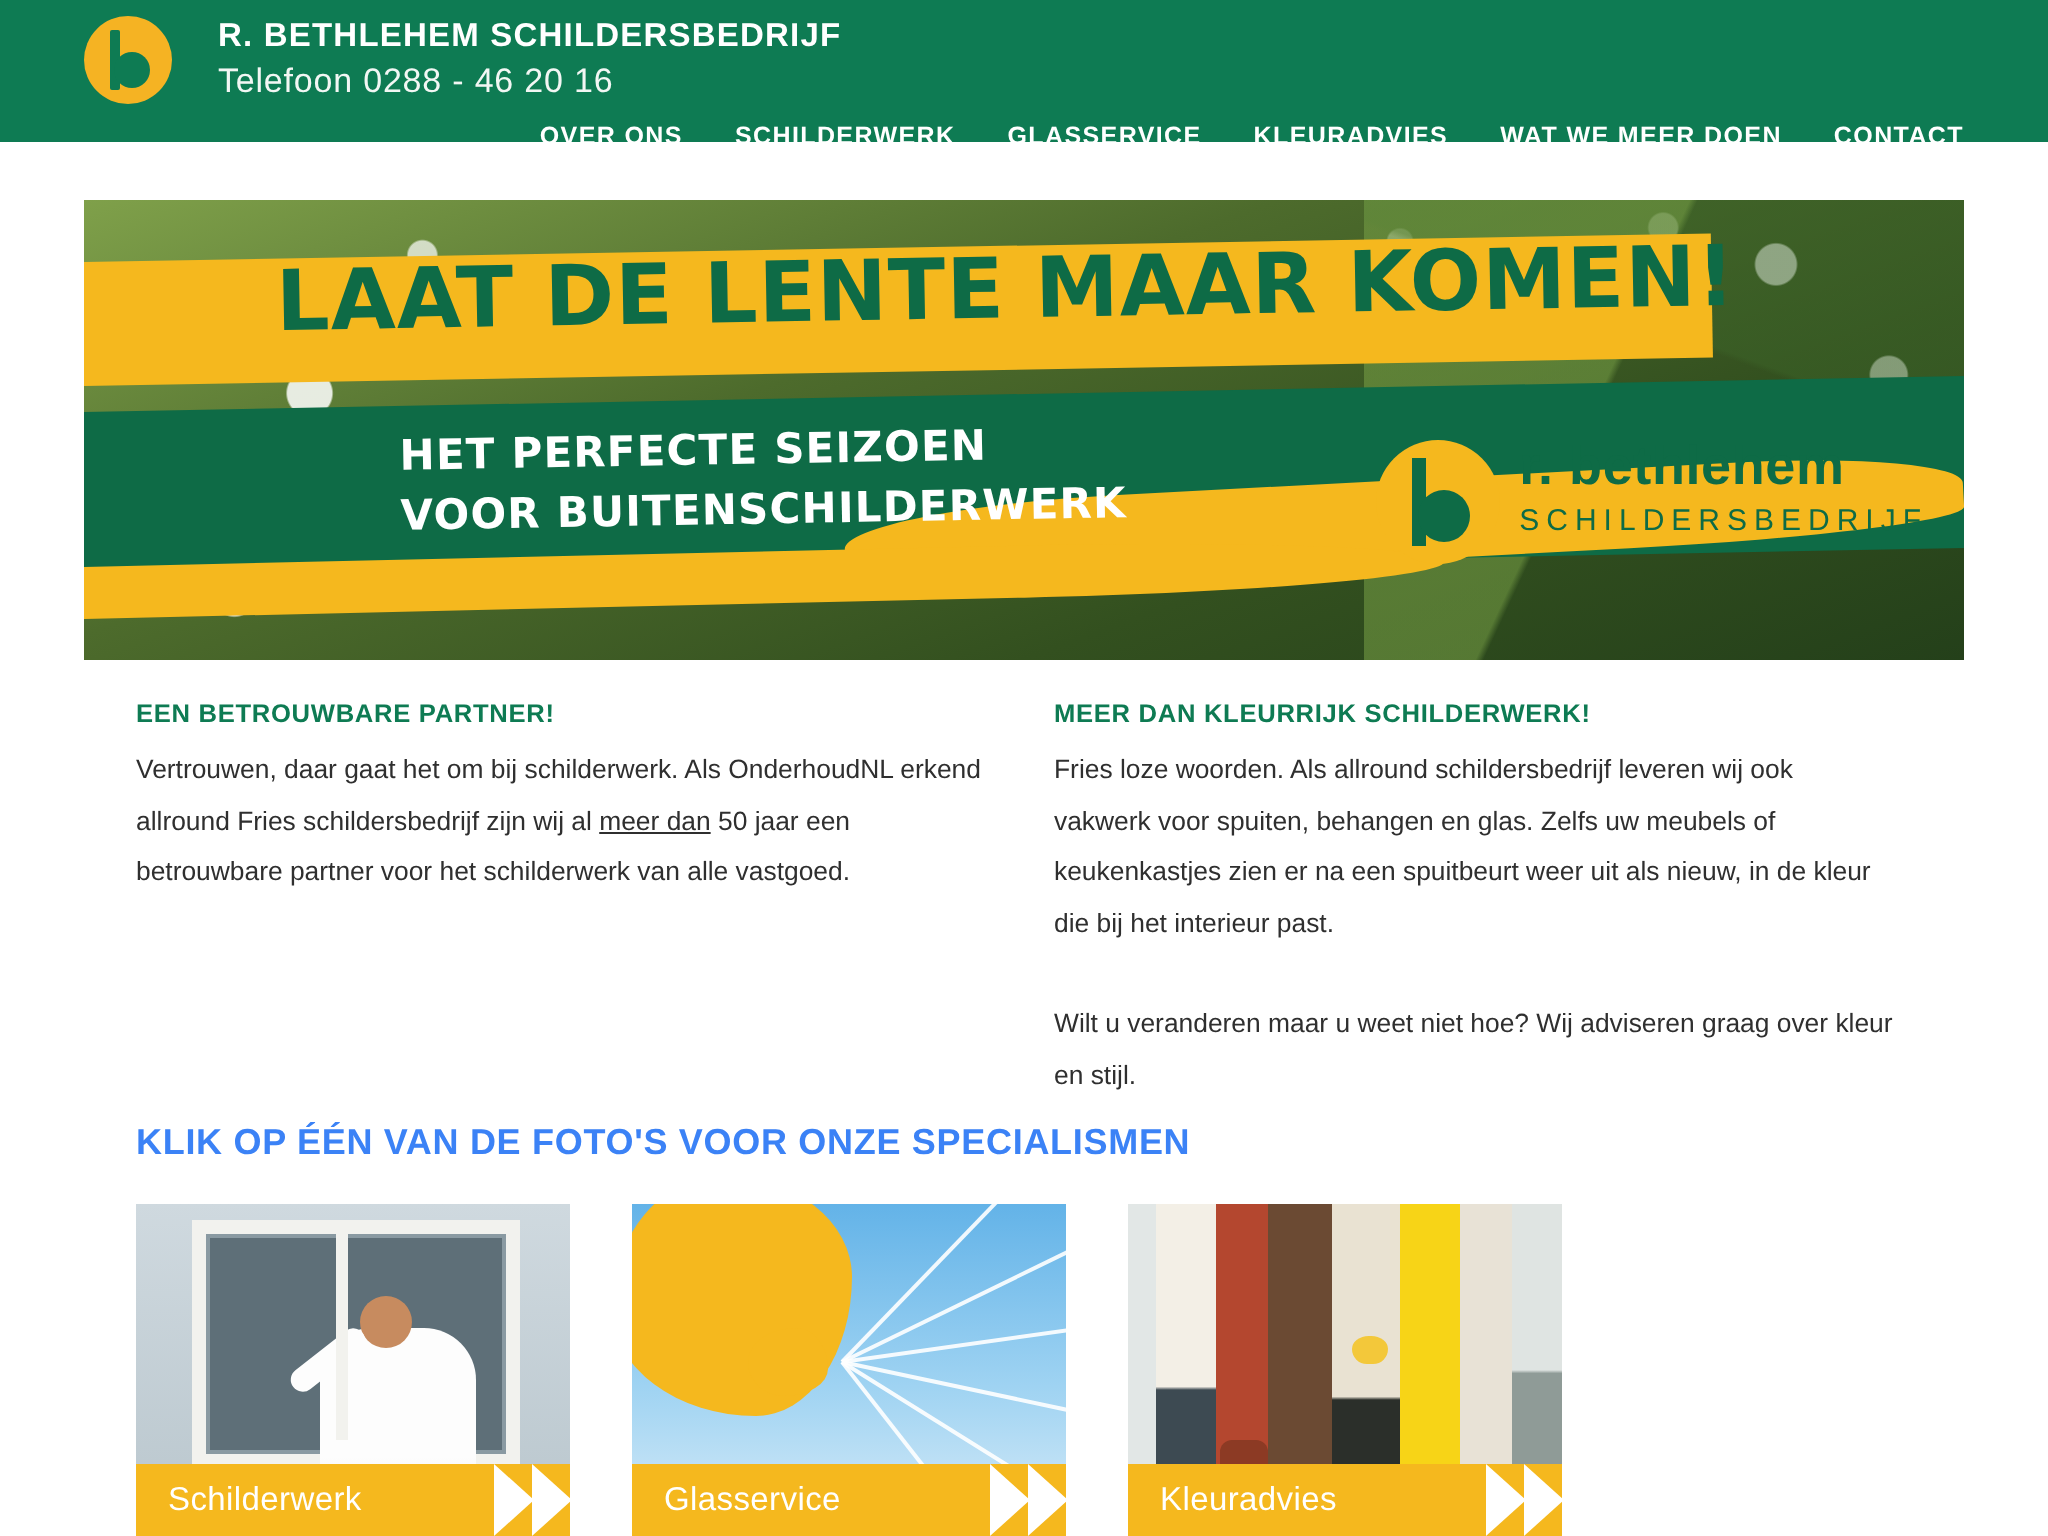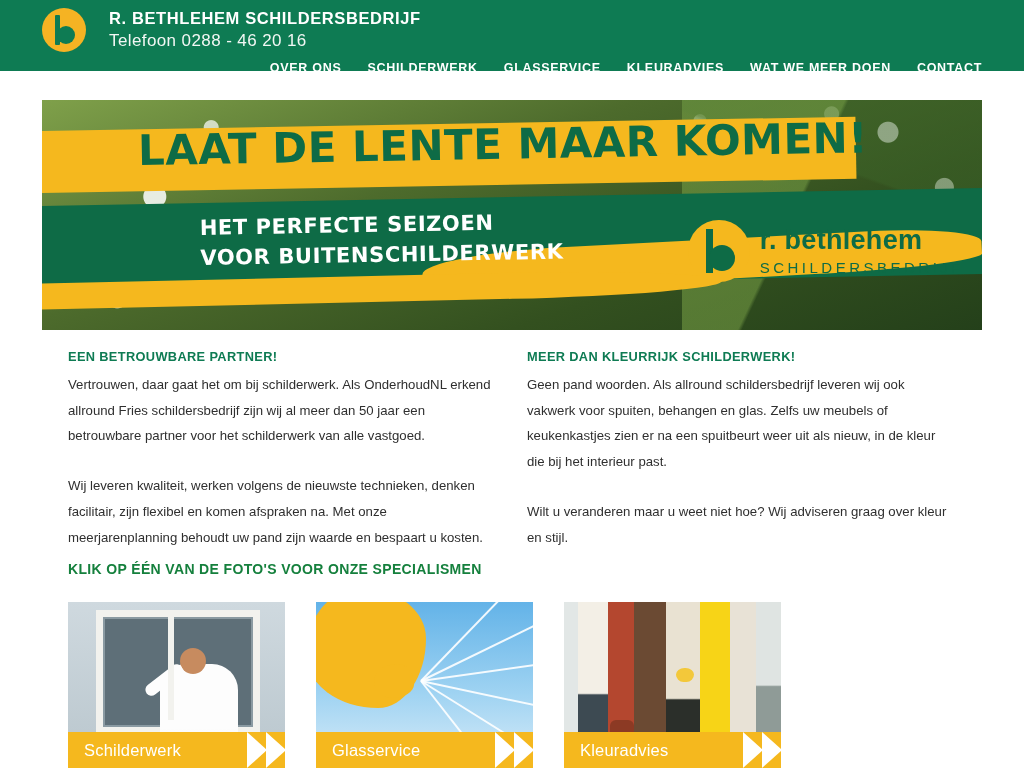--- a/index.html
+++ b/index.html
@@ -175,21 +175,21 @@
     font-size: 21px;
     font-weight: bold;
     letter-spacing: 0.6px;
     line-height: 1.45;
     transform: rotate(-1deg);
     font-family: "DejaVu Sans", sans-serif;
   }
   .hero-logo {
     position: absolute;
     right: 18px; top: 120px;
-    display: flex; align-items: center;
+    display: flex; align-items: flex-start;
   }
   .hero-logo-mark {
     width: 62px; height: 62px;
     border-radius: 50%;
     background: #f5b81e;
     position: relative;
   }
   .hero-logo-mark::before {
     content: "";
     position: absolute; left: 18px; top: 9px;
@@ -235,29 +235,30 @@
   }
   .col p {
     margin: 0 0 24px 0;
     color: #2f2f2f;
     font-size: 13.2px;
     line-height: 1.95;
   }
   .col p:last-child { margin-bottom: 0; }
   .inline-link {
     color: #2f2f2f;
+    text-decoration: underline;
     cursor: pointer;
   }
 
   
   .spec-head {
     position: absolute;
     left: 68px; top: 490px;
-    color: #15803d;
-    font-size: 14px;
+    color: #3b82f6;
+    font-size: 18px;
     font-weight: bold;
     letter-spacing: 0.35px;
   }
   .cards {
     position: absolute;
     left: 68px; top: 531px;
     display: flex;
     gap: 31px;
   }
   .card {
@@ -444,26 +445,25 @@
       <div class="hero-logo-text">
         <div class="hero-logo-name">r. bethlehem</div>
         <div class="hero-logo-tag">SCHILDERSBEDRIJF</div>
       </div>
     </div>
   </div>
 
   <div class="col col-left">
     <h2 class="col-head">EEN BETROUWBARE PARTNER!</h2>
     <p><span>Vertrouwen, daar gaat het om bij schilderwerk. Als OnderhoudNL erkend allround Fries schildersbedrijf zijn wij al </span><span class="inline-link">meer dan</span><span> 50 jaar een betrouwbare partner voor het schilderwerk van alle vastgoed.</span></p>
-    <p>Wij leveren kwaliteit, werken volgens de nieuwste technieken, denken facilitair, zijn flexibel en komen afspraken na. Met onze meerjarenplanning behoudt uw pand zijn waarde en bespaart u kosten.</p>
   </div>
 
   <div class="col col-right">
     <h2 class="col-head">MEER DAN KLEURRIJK SCHILDERWERK!</h2>
-    <p>Geen pand woorden. Als allround schildersbedrijf leveren wij ook vakwerk voor spuiten, behangen en glas. Zelfs uw meubels of keukenkastjes zien er na een spuitbeurt weer uit als nieuw, in de kleur die bij het interieur past.</p>
+    <p>Fries loze woorden. Als allround schildersbedrijf leveren wij ook vakwerk voor spuiten, behangen en glas. Zelfs uw meubels of keukenkastjes zien er na een spuitbeurt weer uit als nieuw, in de kleur die bij het interieur past.</p>
     <p>Wilt u veranderen maar u weet niet hoe? Wij adviseren graag over kleur en stijl.</p>
   </div>
 
   <div class="spec-head">KLIK OP ÉÉN VAN DE FOTO'S VOOR ONZE SPECIALISMEN</div>
 
   <div class="cards">
 
     <div class="card">
       <div class="card-img img-schilderwerk">
         <div class="painter">

